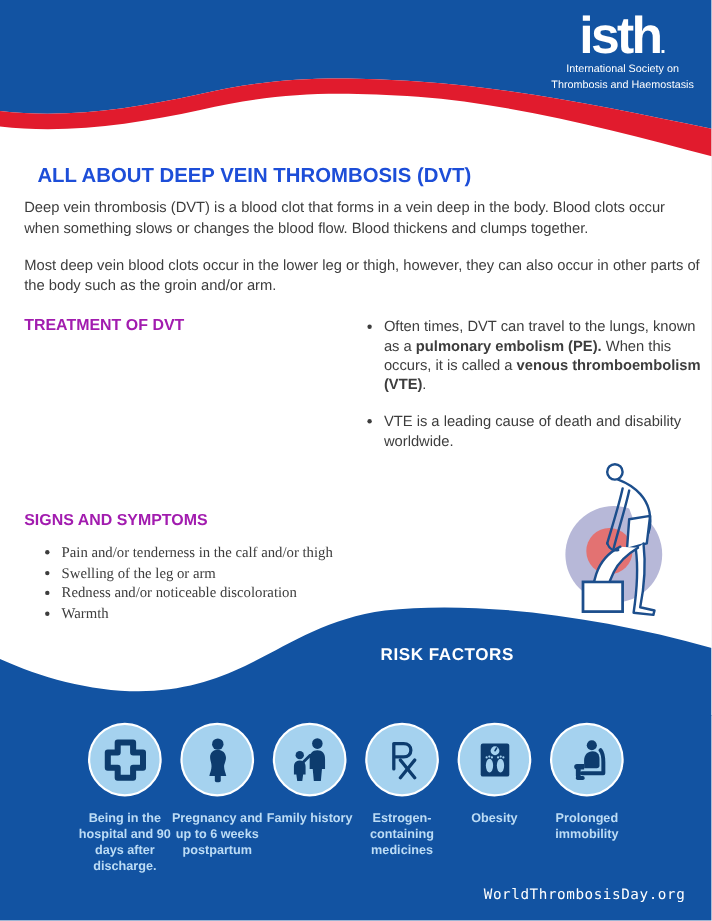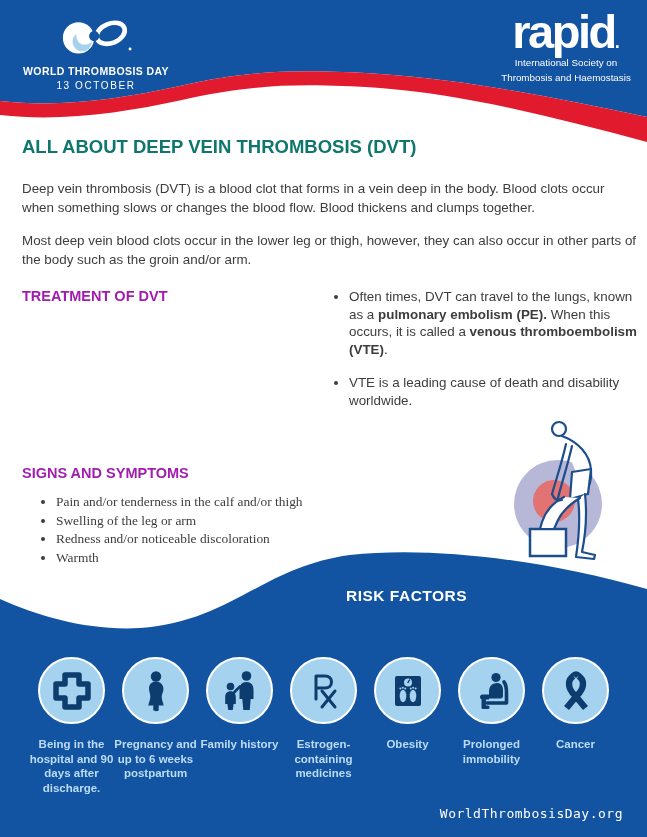--- a/index.html
+++ b/index.html
@@ -13,22 +13,22 @@
   .header-wave{position:absolute;left:0;top:0;}
   .wtd-logo{position:absolute;left:16px;top:12px;width:160px;text-align:center;color:#fff;}
   .wtd-mark{margin:0 auto;}
   .wtd-line1{font-size:10.5px;font-weight:bold;letter-spacing:.4px;margin-top:3px;}
   .wtd-line2{font-size:10px;letter-spacing:1.6px;margin-top:3px;}
   .isth-logo{position:absolute;left:487px;top:8px;width:158px;text-align:center;color:#fff;}
   .isth-word{font-size:47px;font-weight:bold;letter-spacing:-2.5px;line-height:1.0;}
   .isth-dot{font-size:18px;font-weight:bold;}
   .isth-tag{font-size:9.8px;line-height:1.28;margin-top:2px;}
   
-  .title{position:absolute;left:22px;top:136px;width:605px;margin:0;
-         font-size:18.5px;font-weight:bold;color:#0f766e;}
+  .title{position:absolute;left:22px;top:136px;width:605px;margin:12px;
+         font-size:18.5px;font-weight:bold;color:#1d4ed8;}
   .para{position:absolute;left:22px;width:618px;margin:0;
         font-size:13.4px;line-height:19px;color:#3d3d3d;}
   .p1{top:179px;} .p2{top:231px;}
   .col{position:absolute;}
   .col-treatment{left:22px;top:288px;width:300px;}
   .col-complications{left:327px;top:288px;width:312px;}
   .sec-heading{margin:0 0 12px 0;font-size:14.5px;font-weight:bold;color:#a21caf;}
   ul.bullets{margin:0;padding:0 0 0 22px;list-style:disc;color:#3d3d3d;}
   ul.bullets li{font-size:13.4px;line-height:17.5px;margin-bottom:16px;}
   ul.bullets.tight li{margin-bottom:1px;font-family:Liberation Serif, serif;}
@@ -54,38 +54,24 @@
 </head>
 <body>
 
 <div class="page">
 
   <svg class="header-wave" width="647" height="150" viewBox="0 0 647 150">
     <path fill="#1253a2" d="M0,0 H647 V117 C560,99 470,80 380,74 C300,69 250,70 180,86 C120,99 60,108 0,101 Z"></path>
     <path fill="#e11b2d" d="M0,101 C60,108 120,99 180,86 C250,70 300,69 380,74 C470,80 560,99 647,117 L647,142 C560,119 470,95 380,88 C300,83 252,84 182,100 C122,113 60,122 0,115 Z"></path>
   </svg>
 
-  <div class="wtd-logo">
-    <svg class="wtd-mark" width="92" height="50" viewBox="0 0 100 54">
-      <circle cx="31" cy="28" r="17" fill="#ffffff"></circle>
-      <circle cx="35" cy="32" r="10.5" fill="#a5d2ef"></circle>
-      <circle cx="38" cy="26" r="9.5" fill="#ffffff"></circle>
-      <g transform="rotate(-22 66 23)">
-        <ellipse cx="66" cy="23" rx="16" ry="10.5" fill="none" stroke="#ffffff" stroke-width="5"></ellipse>
-      </g>
-      <circle cx="48" cy="26" r="5.5" fill="#1253a2"></circle>
-      <circle cx="87" cy="40" r="1.6" fill="#ffffff"></circle>
-    </svg>
-    <div class="wtd-line1">WORLD THROMBOSIS DAY</div>
-    <div class="wtd-line2">13 OCTOBER</div>
-  </div>
 
   <div class="isth-logo">
     <div>
-      <span class="isth-word">rapid</span><span class="isth-dot">.</span>
+      <span class="isth-word">isth</span><span class="isth-dot">.</span>
     </div>
     <div class="isth-tag">International Society on</div>
     <div class="isth-tag">Thrombosis and Haemostasis</div>
   </div>
 
   <h1 class="title">ALL ABOUT DEEP VEIN THROMBOSIS (DVT)</h1>
   <p class="para p1">Deep vein thrombosis (DVT) is a blood clot that forms in a vein deep in the body. Blood clots occur when something slows or changes the blood flow. Blood thickens and clumps together.</p>
   <p class="para p2">Most deep vein blood clots occur in the lower leg or thigh, however, they can also occur in other parts of the body such as the groin and/or arm.</p>
 
   <div class="col col-treatment">
@@ -216,30 +202,18 @@
             <path d="M27,14 C22,14 19,17.5 19,22.5 V29.5 H30.5 C32,29.5 33,28.5 33,27 V21 C33,16.5 30.5,14 27,14 Z"></path>
             <path d="M19,25.5 H12.5 C11,25.5 10,26.5 10,28 C10,29.5 11,30.5 12.5,30.5 H19 Z"></path>
             <rect x="11.5" y="29" width="4.4" height="9" rx="1.5"></rect>
             <rect x="11.5" y="36.5" width="8" height="3.6" rx="1.6"></rect>
           </g>
         </svg>
       </div>
       <div class="risk-label">Prolonged immobility</div>
     </div>
 
-    <div class="risk-item">
-      <div class="risk-circle">
-        <svg width="44" height="44" viewBox="0 0 44 44">
-          <g fill="none" stroke="#0d3c6e" stroke-width="6.4">
-            <path d="M19.5,7 C13,11 13.5,19.5 21,26.5 L31.5,39"></path>
-            <path d="M24.5,7 C31,11 30.5,19.5 23,26.5 L12.5,39"></path>
-            <path d="M19.5,7 C21,5 23,5 24.5,7"></path>
-          </g>
-        </svg>
-      </div>
-      <div class="risk-label">Cancer</div>
-    </div>
 
   </div>
 
   <div class="site-url">WorldThrombosisDay.org</div>
 
 </div>
 
 </body></html>

